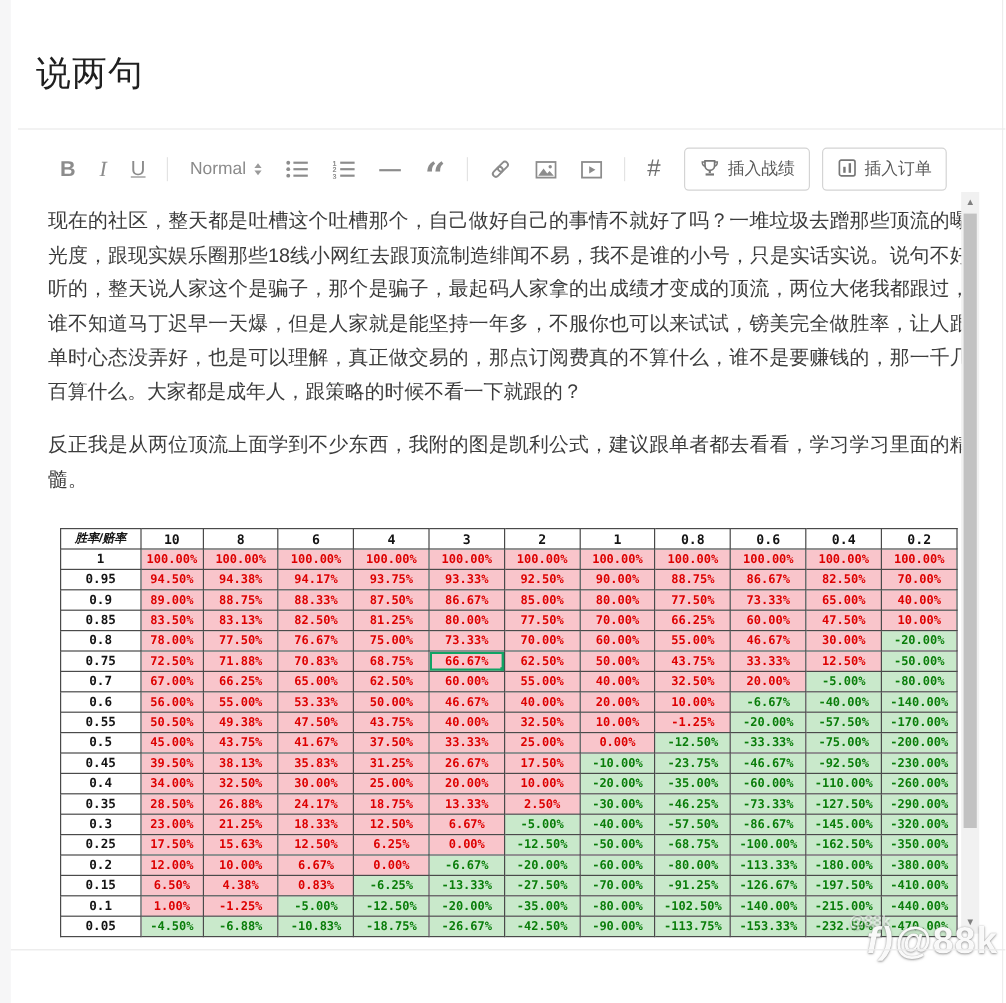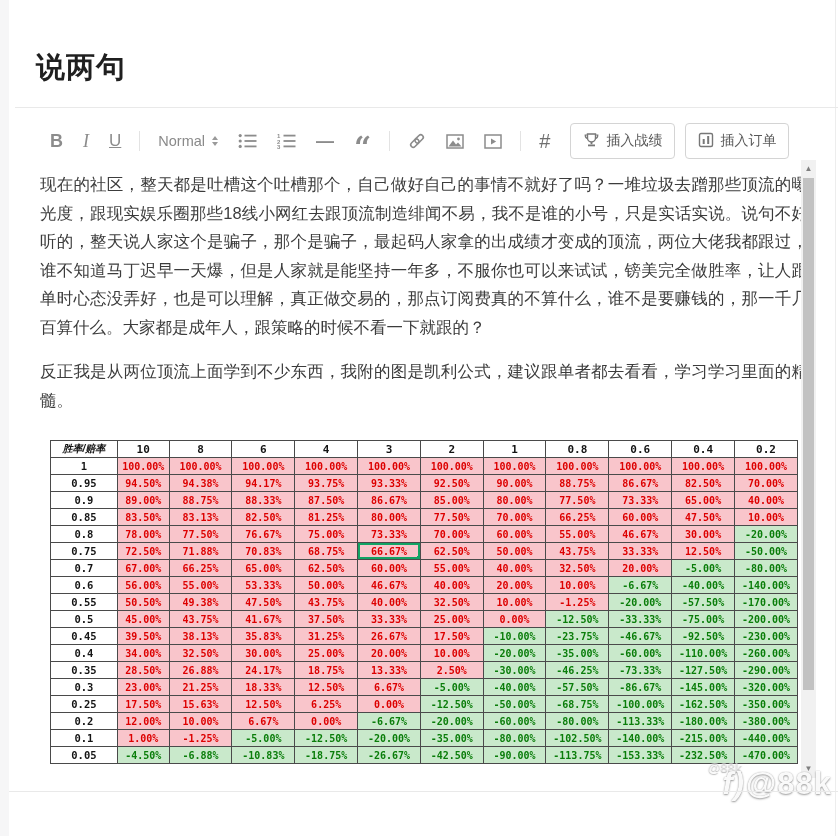--- a/index.html
+++ b/index.html
@@ -1,19 +1,19 @@
 <!DOCTYPE html>
 <html><head>
 <meta charset="utf-8">
 <style>
   html,body{margin:0;padding:0;width:838px;height:836px;overflow:hidden;background:#ffffff;
     font-family:"Liberation Sans","DejaVu Sans",sans-serif;position:relative;}
   .left-strip{position:absolute;left:0;top:0;bottom:0;width:9px;background:#f6f6f7;}
   .right-strip{position:absolute;right:2px;top:0;bottom:0;width:1px;background:#ededed;}
-  .page-title{position:absolute;left:24px;top:36px;margin:12px;font-size:29px;font-weight:700;color:#1f1f1f;letter-spacing:1px;}
+  .page-title{position:absolute;left:24px;top:36px;margin:6px;font-size:29px;font-weight:400;color:#1f1f1f;letter-spacing:1px;}
   .divider{position:absolute;left:15px;right:0;height:1px;background:#e9e9e9;}
   .divider.top{top:107px;}
   .divider.bottom{left:9px;top:791px;}
 
   
   .toolbar{position:absolute;left:40px;top:122px;height:38px;display:flex;align-items:center;color:#8c8c8c;}
   .tb{background:none;border:none;cursor:pointer;color:#8c8c8c;display:flex;align-items:center;justify-content:center;
       padding:0 10px;height:32px;font-family:"Liberation Sans","DejaVu Sans",sans-serif;}
   .tb.bold{font-weight:700;font-size:18px;}
   .tb.italic{font-style:italic;font-size:18px;font-family:"Liberation Serif",serif;}
@@ -418,20 +418,34 @@
             <td class="p">0.00%</td>
             <td class="g">-6.67%</td>
             <td class="g">-20.00%</td>
             <td class="g">-60.00%</td>
             <td class="g">-80.00%</td>
             <td class="g">-113.33%</td>
             <td class="g">-180.00%</td>
             <td class="g">-380.00%</td>
           </tr>
           <tr>
+            <th class="rowlab">0.15</th>
+            <td class="p">6.50%</td>
+            <td class="p">4.38%</td>
+            <td class="p">0.83%</td>
+            <td class="g">-6.25%</td>
+            <td class="g">-13.33%</td>
+            <td class="g">-27.50%</td>
+            <td class="g">-70.00%</td>
+            <td class="g">-91.25%</td>
+            <td class="g">-126.67%</td>
+            <td class="g">-197.50%</td>
+            <td class="g">-410.00%</td>
+          </tr>
+          <tr>
             <th class="rowlab">0.1</th>
             <td class="p">1.00%</td>
             <td class="p">-1.25%</td>
             <td class="g">-5.00%</td>
             <td class="g">-12.50%</td>
             <td class="g">-20.00%</td>
             <td class="g">-35.00%</td>
             <td class="g">-80.00%</td>
             <td class="g">-102.50%</td>
             <td class="g">-140.00%</td>

